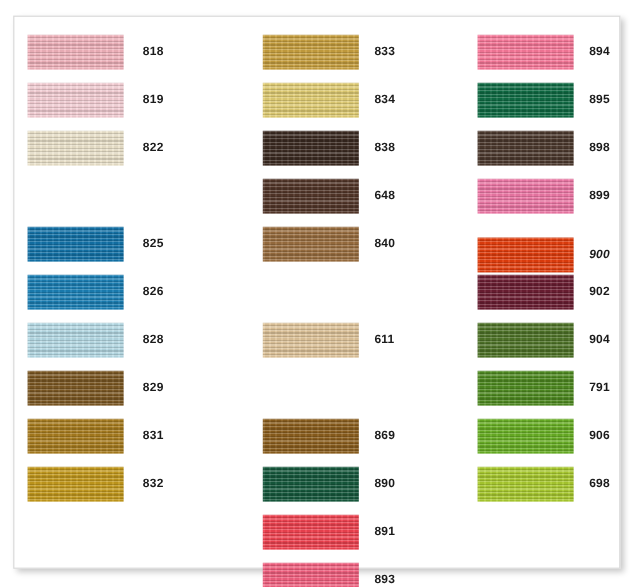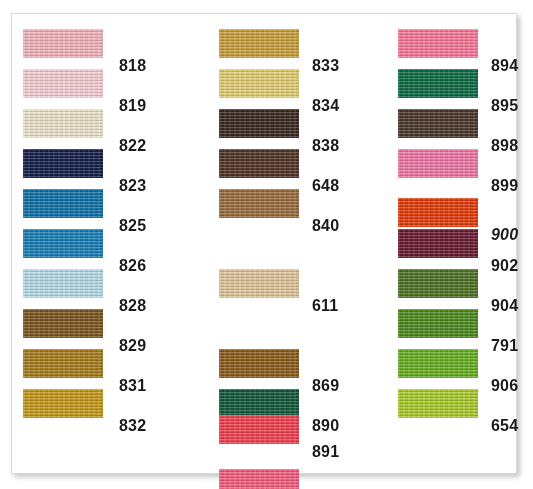--- a/index.html
+++ b/index.html
@@ -80,27 +80,26 @@
       rgba(255,255,255,0.07) 0px,
       rgba(255,255,255,0.07) 2px,
       rgba(0,0,0,0.05) 2px,
       rgba(0,0,0,0.05) 5px
     );
   }
 
   .code-label {
     position: absolute;
     top: 9px;
-    font-size: 16px;
+    font-size: 10px;
     font-weight: bold;
     color: #1b1b1b;
     letter-spacing: 0.2px;
     line-height: 19px;
     white-space: nowrap;
-    margin-top: 22px;
   }
   #column-1 .code-label { left: 107px; }
   #column-2 .code-label { left: 114px; }
   #column-3 .code-label { left: 114px; }
 </style>
 </head>
 <body>
 
 <div id="chart-card">
   <div class="column" id="column-1">
@@ -109,24 +108,20 @@
         <div class="code-label">818</div>
       </div>
       <div class="swatch-row" style="top: 51px;">
         <div class="swatch" style="background: rgb(245, 207, 213);"></div>
         <div class="code-label">819</div>
       </div>
       <div class="swatch-row" style="top: 91px;">
         <div class="swatch" style="background: rgb(236, 227, 203);"></div>
         <div class="code-label">822</div>
       </div>
-      <div class="swatch-row" style="top: 131px;">
-        <div class="swatch" style="background: rgb(22, 32, 75);"></div>
-        <div class="code-label">823</div>
-      </div>
       <div class="swatch-row" style="top: 171px;">
         <div class="swatch" style="background: rgb(18, 114, 168);"></div>
         <div class="code-label">825</div>
       </div>
       <div class="swatch-row" style="top: 211px;">
         <div class="swatch" style="background: rgb(26, 127, 181);"></div>
         <div class="code-label">826</div>
       </div>
       <div class="swatch-row" style="top: 251px;">
         <div class="swatch" style="background: rgb(182, 219, 230);"></div>
@@ -171,21 +166,21 @@
         <div class="code-label">611</div>
       </div>
       <div class="swatch-row" style="top: 331px;">
         <div class="swatch" style="background: rgb(139, 94, 28);"></div>
         <div class="code-label">869</div>
       </div>
       <div class="swatch-row" style="top: 371px;">
         <div class="swatch" style="background: rgb(21, 88, 60);"></div>
         <div class="code-label">890</div>
       </div>
-      <div class="swatch-row" style="top: 397px;">
+      <div class="swatch-row" style="top: 411px;">
         <div class="swatch" style="background: rgb(240, 66, 80);"></div>
         <div class="code-label">891</div>
       </div>
       <div class="swatch-row" style="top: 451px;">
         <div class="swatch" style="background: rgb(242, 96, 127);"></div>
         <div class="code-label">893</div>
       </div>
     </div>
   <div class="column" id="column-3">
       <div class="swatch-row" style="top: 11px;">
@@ -219,16 +214,16 @@
       <div class="swatch-row" style="top: 291px;">
         <div class="swatch" style="background: rgb(78, 138, 32);"></div>
         <div class="code-label">791</div>
       </div>
       <div class="swatch-row" style="top: 331px;">
         <div class="swatch" style="background: rgb(104, 175, 36);"></div>
         <div class="code-label">906</div>
       </div>
       <div class="swatch-row" style="top: 371px;">
         <div class="swatch" style="background: rgb(170, 203, 47);"></div>
-        <div class="code-label">654</div>
+        <div class="code-label">698</div>
       </div>
     </div>
 </div>
 
 </body></html>

